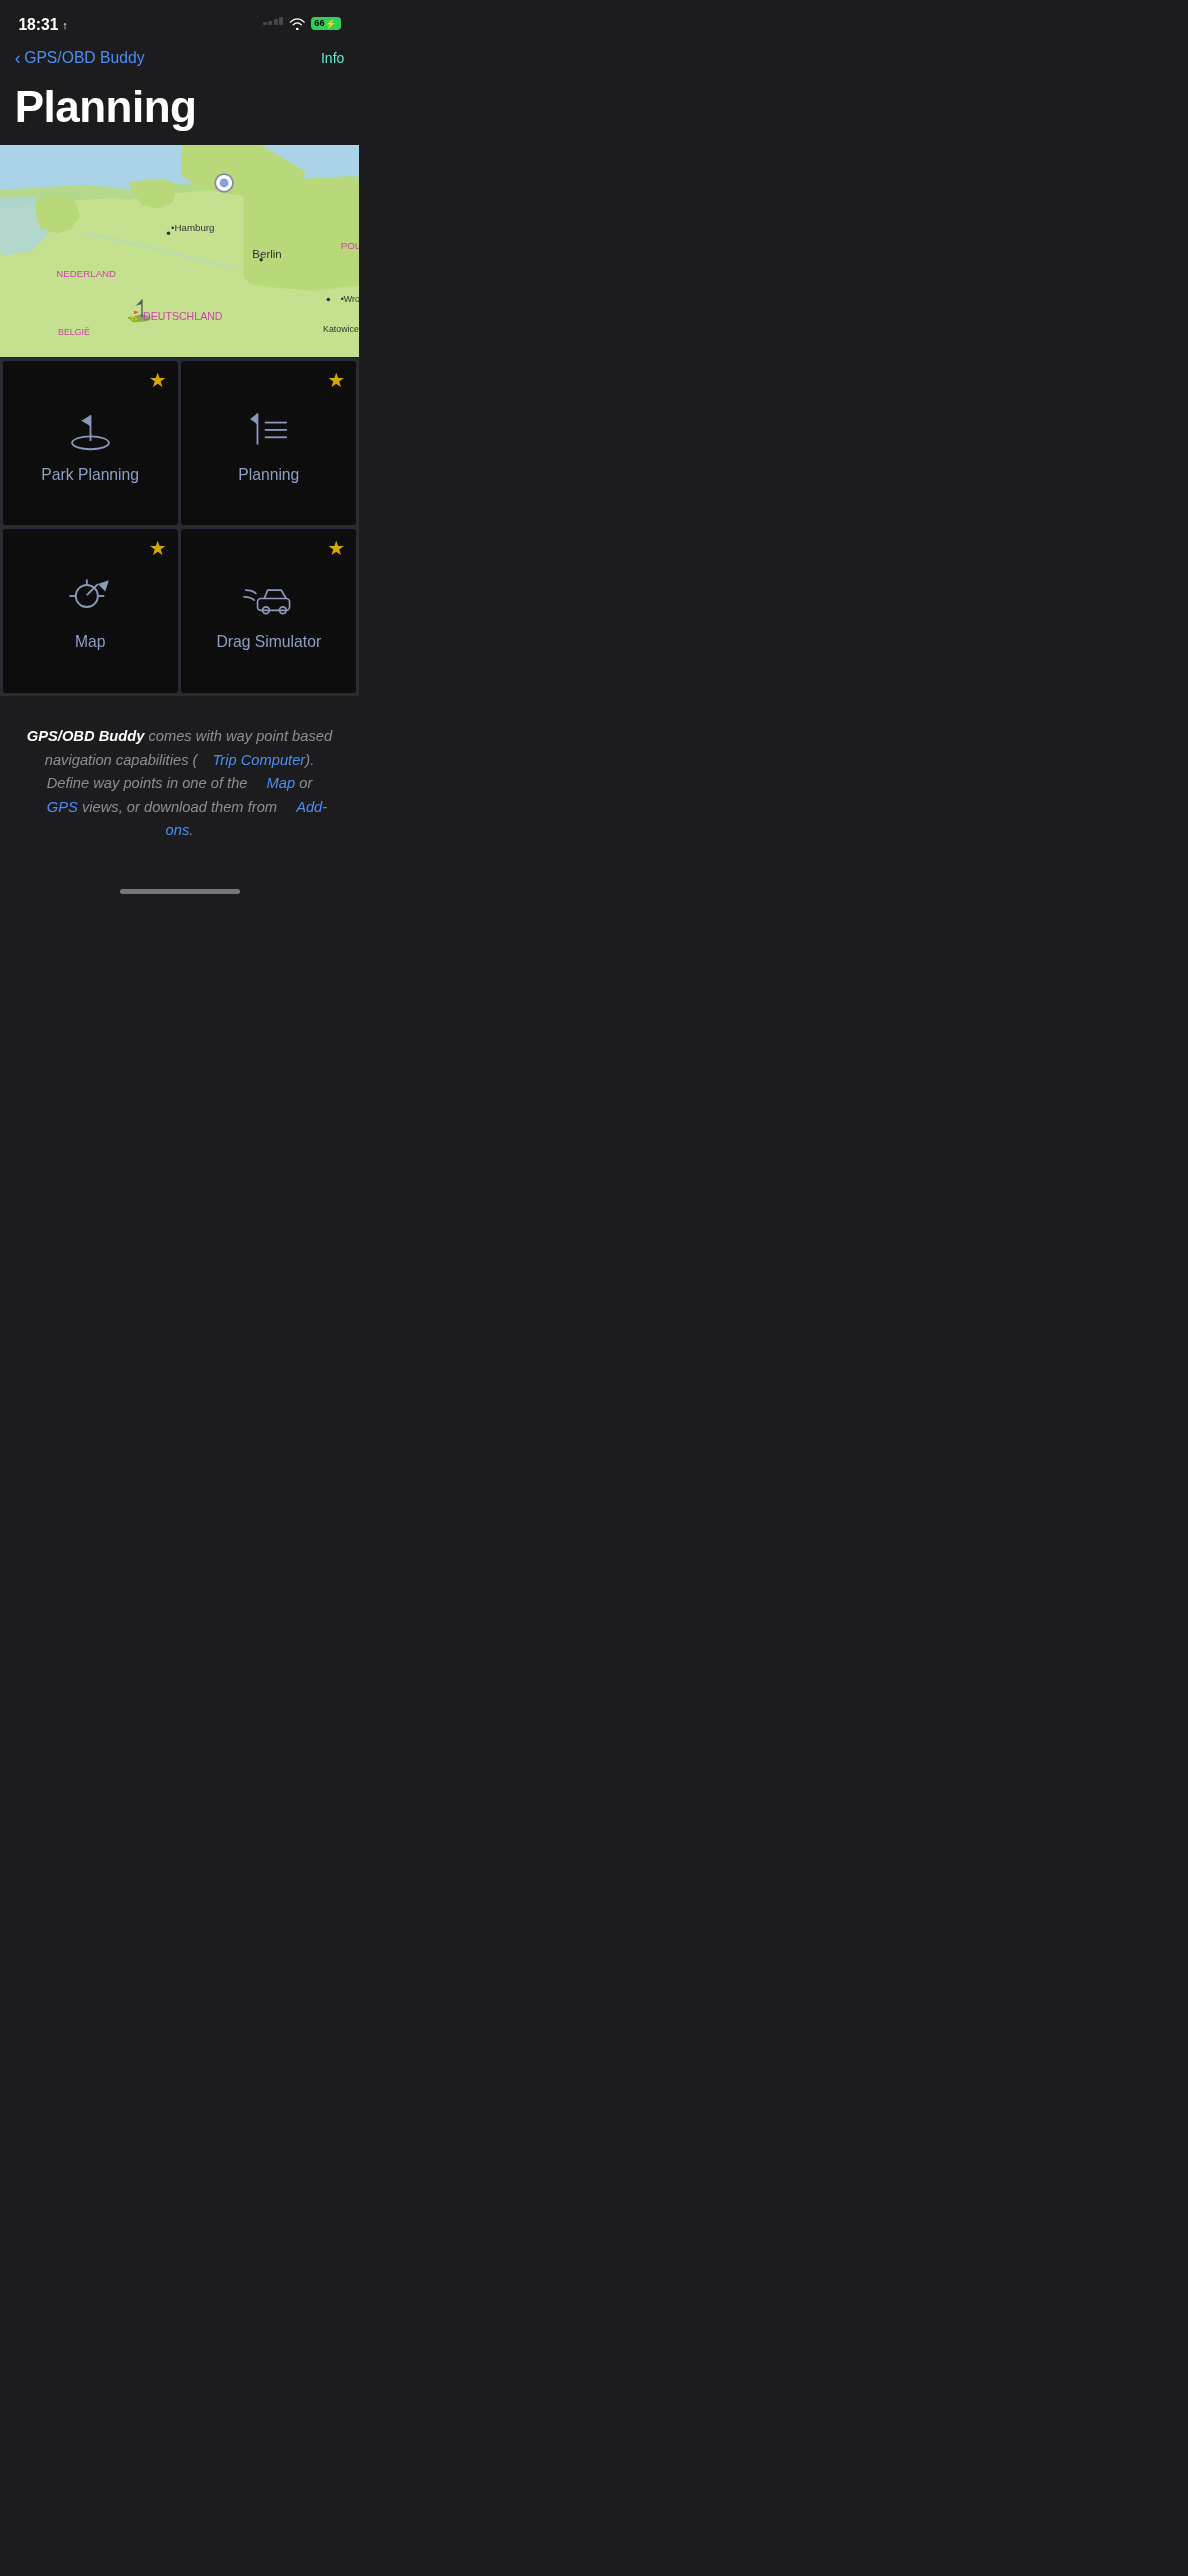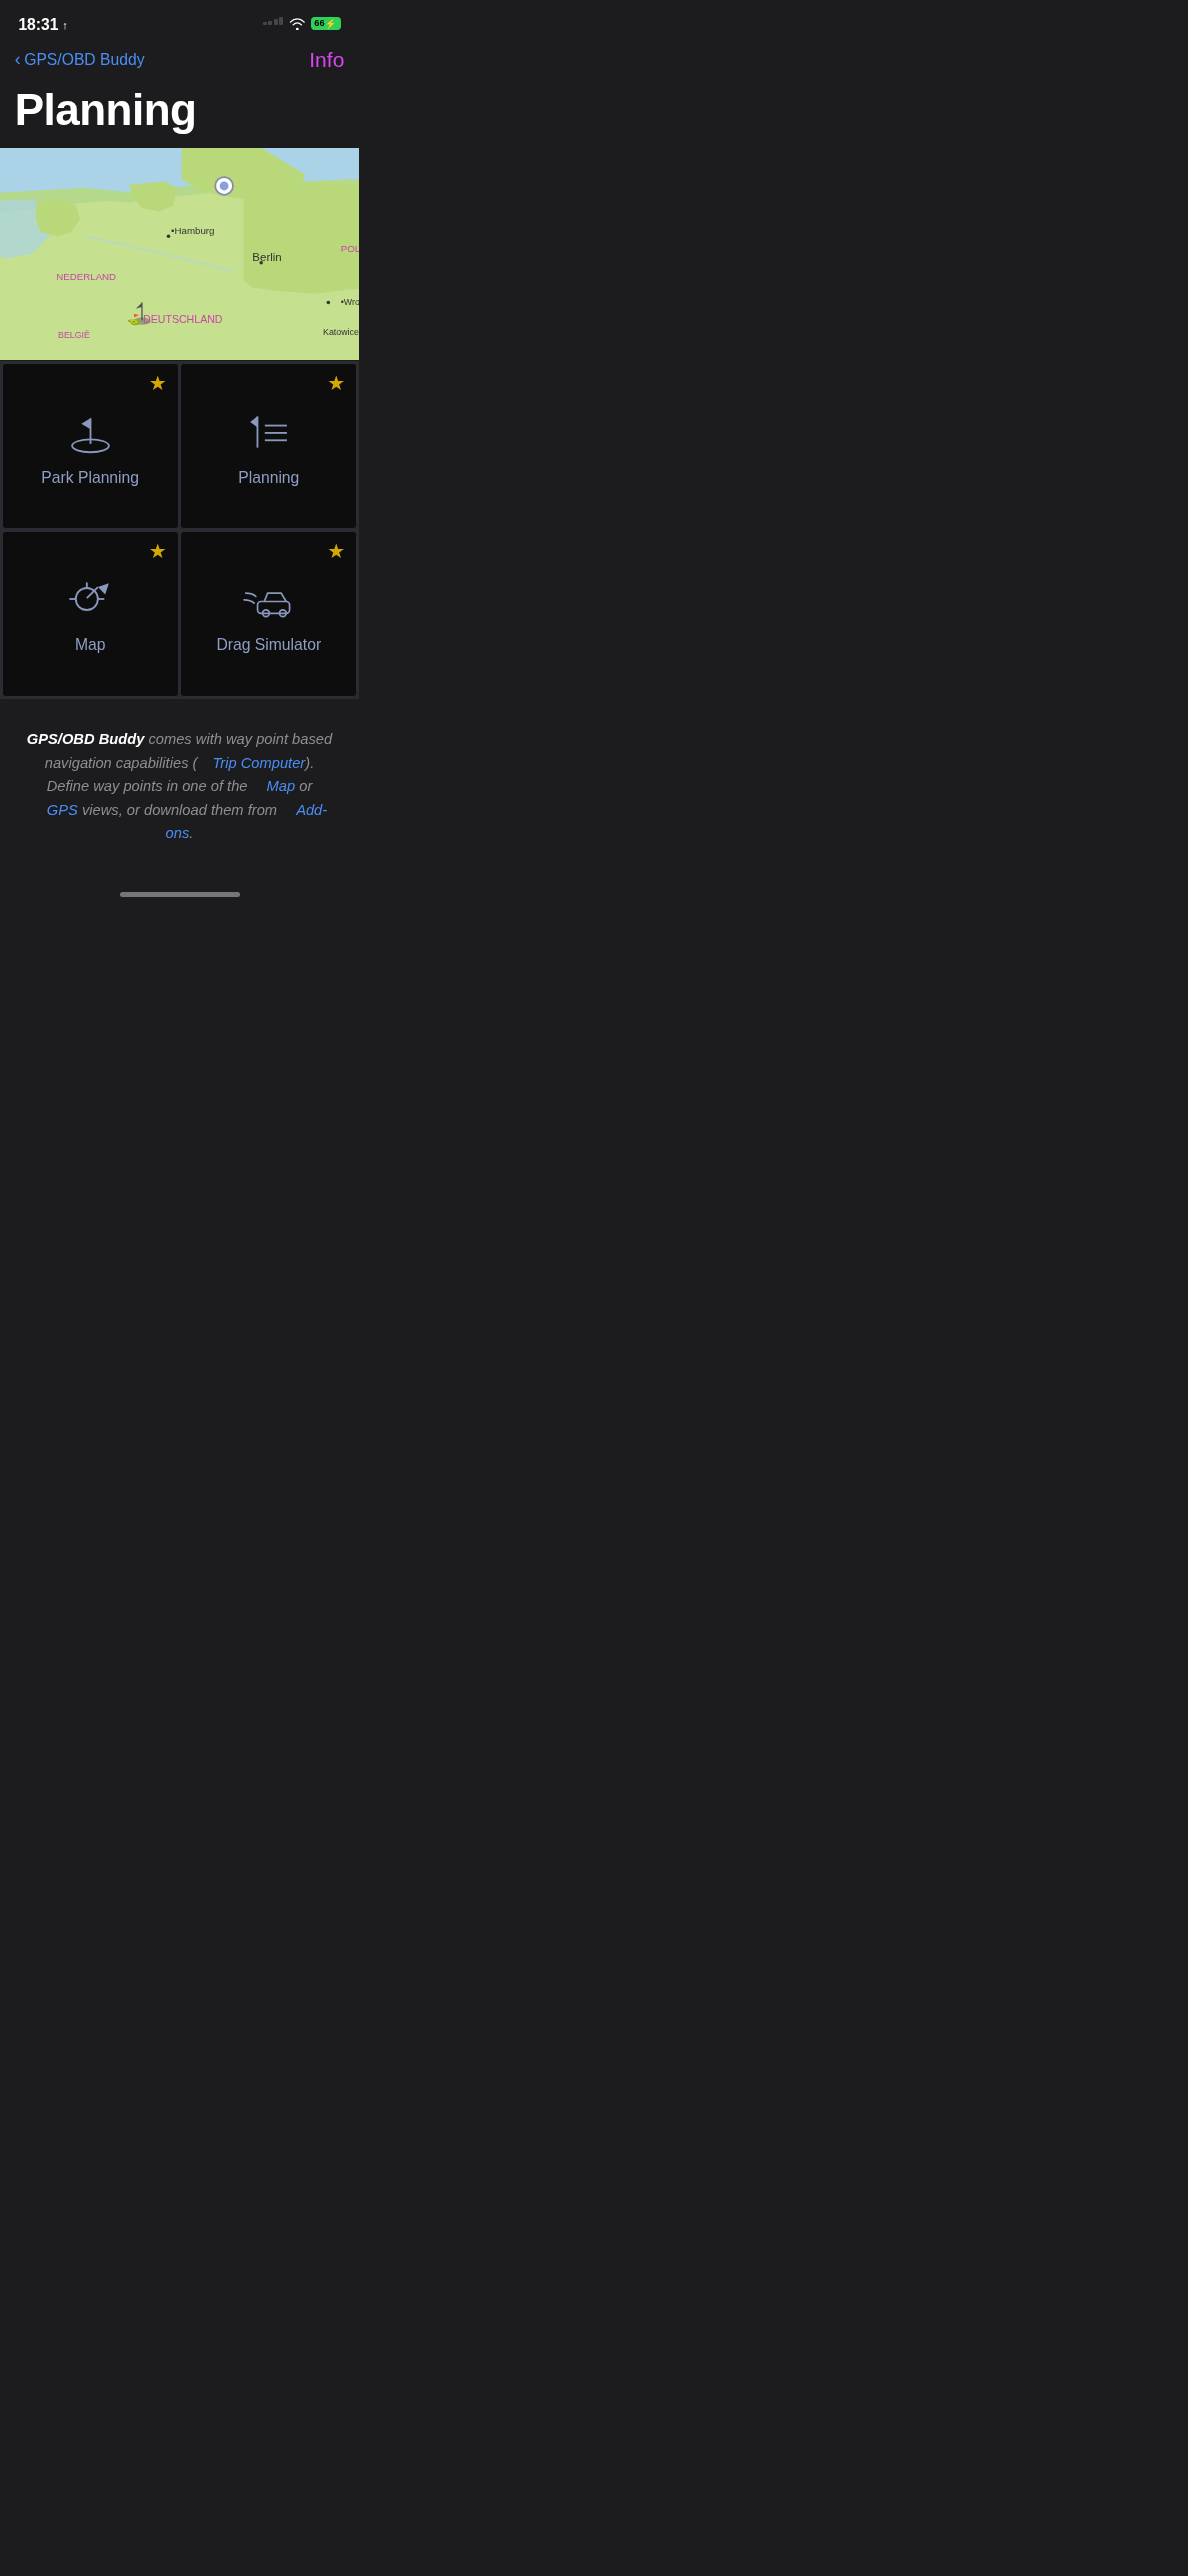--- a/index.html
+++ b/index.html
@@ -71,22 +71,22 @@
     }
     .nav-back {
       display: flex;
       align-items: center;
       gap: 3.7px;
       color: #4b8ef5;
       font-size: 15.7px;
       cursor: pointer;
     }
     .nav-info {
-      color: #d946ef;
-      font-size: 21px;
+      color: #5eead4;
+      font-size: 14px;
       cursor: pointer;
     }
 
     
     .page-title {
       padding: 3.7px 14.7px 13px 14.7px;
       font-size: 44px;
       font-weight: 700;
       color: #fff;
       letter-spacing: -0.5px;

